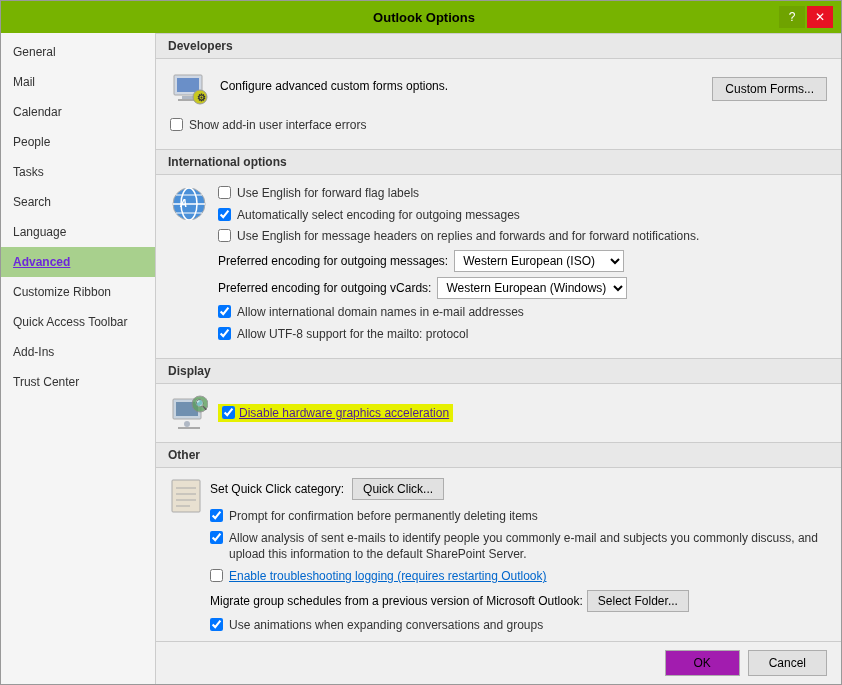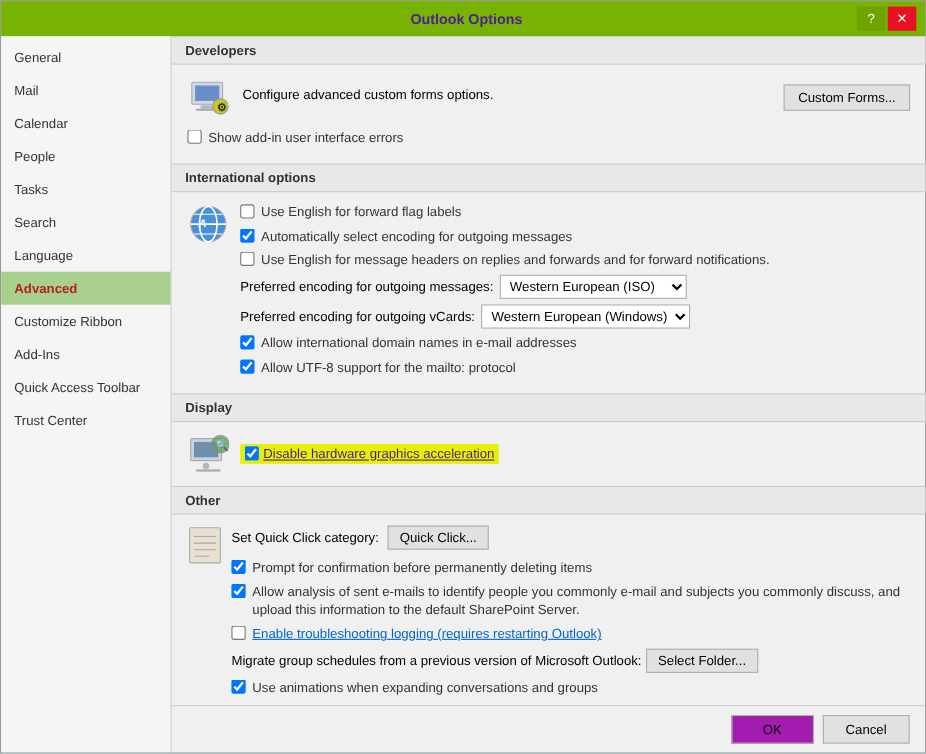--- a/index.html
+++ b/index.html
@@ -26,21 +26,21 @@
     .title-bar {
       background: #77b300;
       height: 32px;
       display: flex;
       align-items: center;
       justify-content: space-between;
       padding: 0 8px;
       flex-shrink: 0;
     }
     .title-bar-title {
-      color: #4c1d95;
+      color: #000000;
       font-size: 13px;
       font-weight: 600;
       flex: 1;
       text-align: center;
     }
     .title-bar-controls {
       display: flex;
       gap: 2px;
     }
     .title-btn {
@@ -69,22 +69,23 @@
       padding-top: 4px;
     }
     .sidebar-item {
       padding: 8px 12px;
       cursor: pointer;
       font-size: 12px;
       color: #333;
     }
     .sidebar-item.active {
       background: #a8d08d;
-      color: #b91c1c;
+      color: #6d28d9;
       font-weight: 600;
+      text-decoration: underline;
     }
     .content-area {
       flex: 1;
       display: flex;
       flex-direction: column;
       overflow: hidden;
     }
     .scrollable {
       flex: 1;
       overflow-y: auto;
@@ -275,22 +276,22 @@
     <div class="sidebar">
       <div class="sidebar-item">General</div>
       <div class="sidebar-item">Mail</div>
       <div class="sidebar-item">Calendar</div>
       <div class="sidebar-item">People</div>
       <div class="sidebar-item">Tasks</div>
       <div class="sidebar-item">Search</div>
       <div class="sidebar-item">Language</div>
       <div class="sidebar-item active">Advanced</div>
       <div class="sidebar-item">Customize Ribbon</div>
+      <div class="sidebar-item">Quick Access Toolbar</div>
       <div class="sidebar-item">Add-Ins</div>
-      <div class="sidebar-item">Quick Access Toolbar</div>
       <div class="sidebar-item">Trust Center</div>
     </div>
 
     <div class="content-area">
       <div class="scrollable">
 
         <div class="section">
           <div class="section-header">Developers</div>
           <div class="section-content">
             <div class="dev-row">

